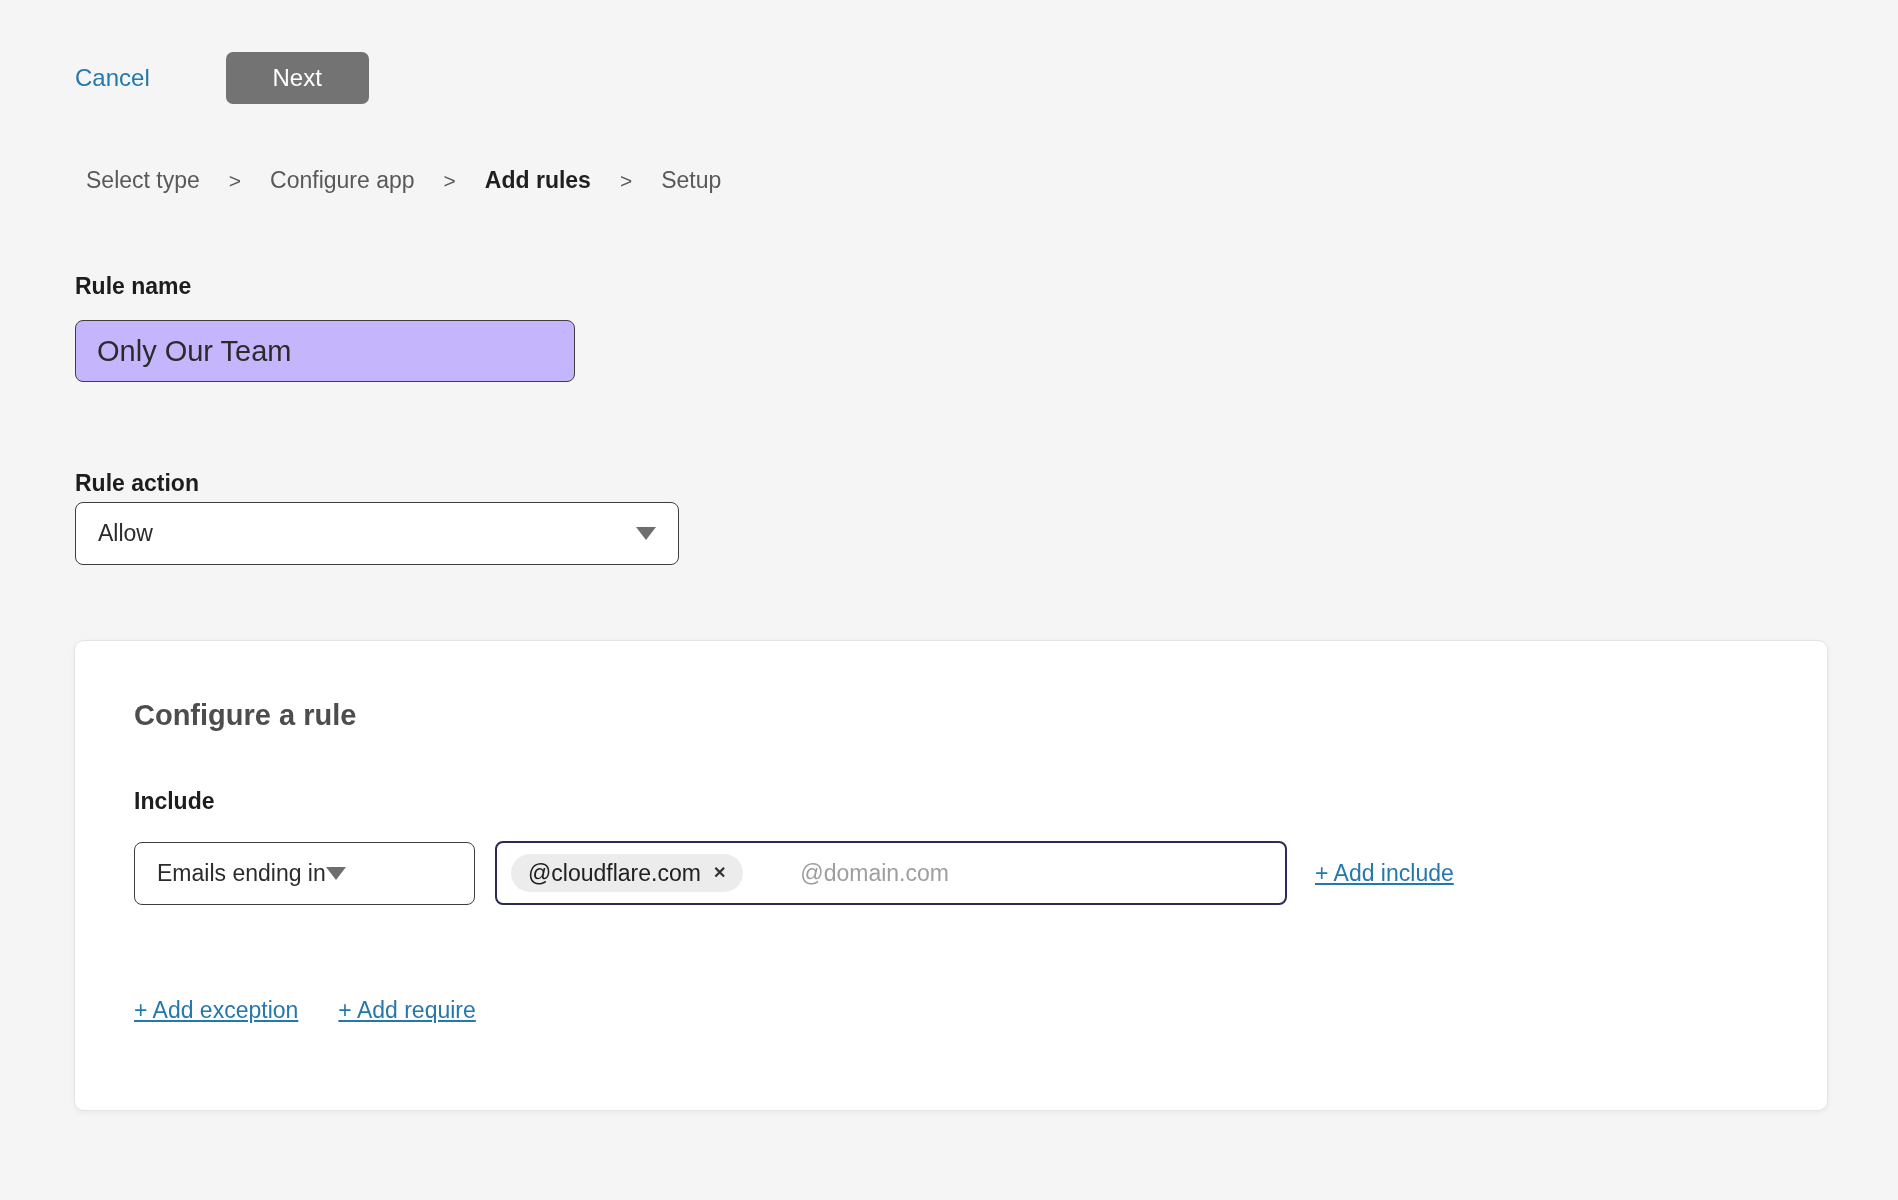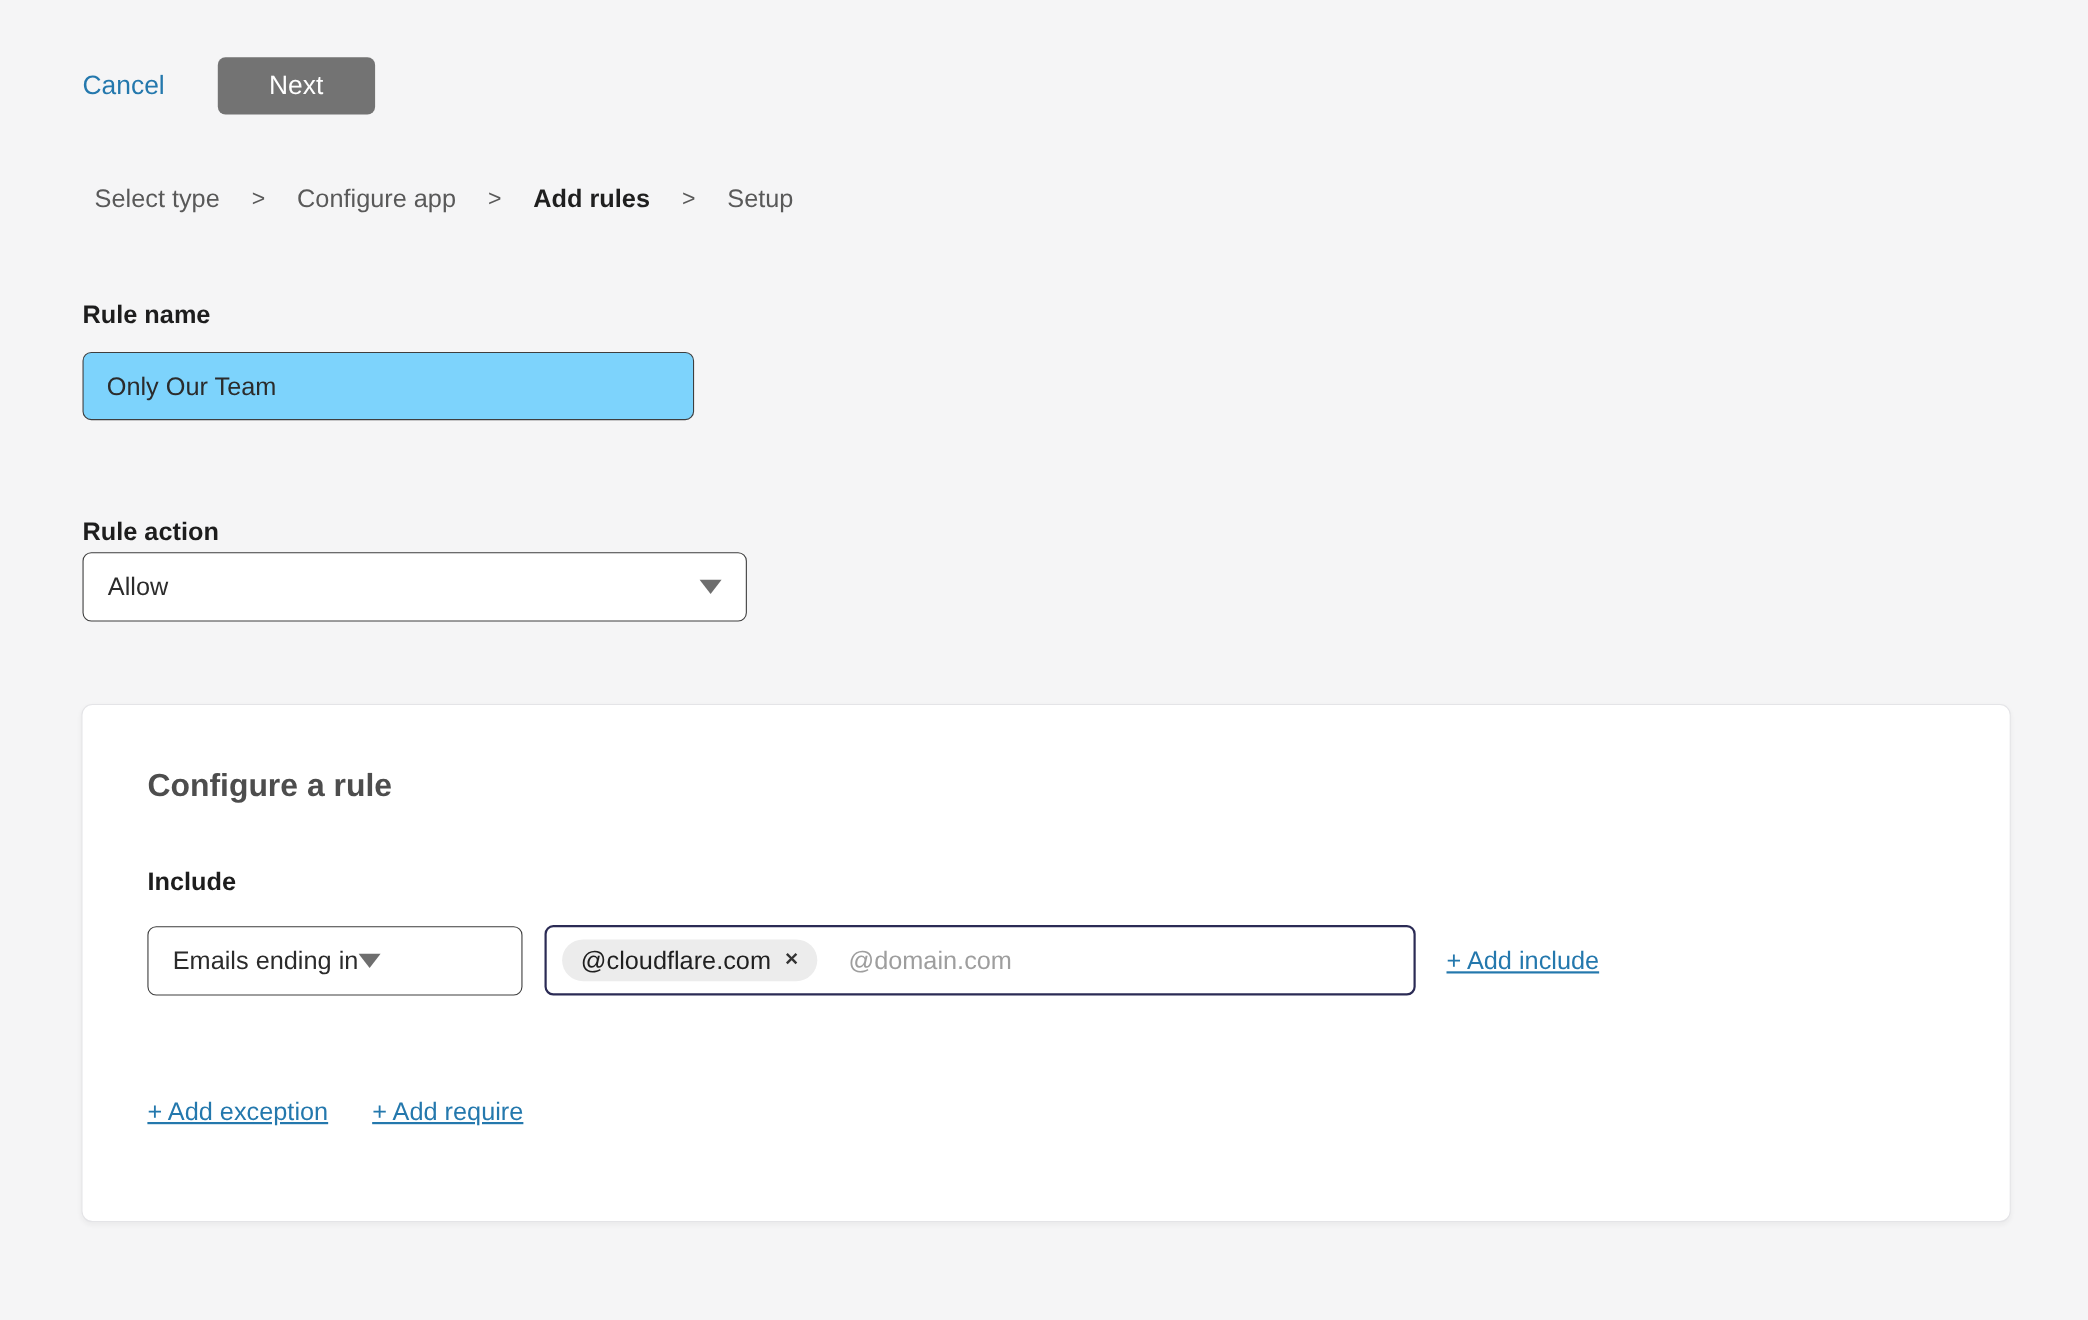--- a/index.html
+++ b/index.html
@@ -13,21 +13,21 @@
 
   
   .header {
     display:flex; justify-content:space-between; align-items:flex-start;
     padding:52px 70px 0 75px;
   }
   .page-title {
     font-size:46px; font-weight:300; color:#202020; letter-spacing:-0.3px;
     line-height:1.15;
   }
-  .header-actions { display:flex; align-items:center; gap:48px; height:52px; }
+  .header-actions { display:flex; align-items:center; gap:76px; height:52px; }
   .cancel-link {
     font-size:24px; color:#2478ad; text-decoration:none; cursor:pointer;
     background:none; border:none; font-family:inherit;
   }
   .next-button {
     width:143px; height:52px; background:#737373; color:#ffffff;
     font-size:24px; border:none; border-radius:7px; cursor:pointer;
     font-family:inherit; display:flex; align-items:center; justify-content:center;
   }
 
@@ -37,23 +37,23 @@
     margin:63px 0 0 86px; font-size:23px; color:#595959;
   }
   .crumb { cursor:pointer; }
   .crumb.current { font-weight:bold; color:#1f1f1f; cursor:default; }
   .crumb-sep { color:#595959; font-size:21px; }
 
   
   .field-label { font-size:23px; font-weight:bold; color:#1d1d1d; margin-left:75px; }
   .rule-name-label { margin-top:79px; }
   .text-input {
-    display:block; margin:20px 0 0 75px; width:556px; height:62px;
-    border:1.5px solid #3e3e3e; border-radius:8px; background:#7dd3fc;
-    font-size:23px; font-family:inherit; color:#2b2b2b; padding:0 21px;
+    display:block; margin:20px 0 0 75px; width:500px; height:62px;
+    border:1.5px solid #3e3e3e; border-radius:8px; background:#c4b5fd;
+    font-size:29px; font-family:inherit; color:#2b2b2b; padding:0 21px;
     outline:none;
   }
   .rule-action-label { margin-top:88px; }
   .select-box {
     margin:5px 0 0 75px; width:604px; height:63px;
     border:1.5px solid #3e3e3e; border-radius:8px; background:#ffffff;
     display:flex; align-items:center; justify-content:space-between;
     padding:0 22px; font-size:23px; color:#2b2b2b; cursor:pointer;
   }
   .caret-down {
@@ -85,21 +85,21 @@
   }
   .chip {
     display:inline-flex; align-items:center; gap:12px; flex:none;
     background:#ececec; border-radius:999px; height:38px; padding:0 17px;
     font-size:23px; color:#202020;
   }
   .chip-remove {
     font-size:16px; font-weight:bold; color:#333333; cursor:pointer; line-height:1;
   }
   .email-input {
-    flex:1; margin-left:28px; border:none; outline:none; background:transparent;
+    flex:1; margin-left:57px; border:none; outline:none; background:transparent;
     font-size:23px; font-family:inherit; color:#000000; min-width:50px;
   }
   .email-input::placeholder { color:#9e9e9e; }
   .add-link {
     font-size:23px; color:#2478ad; text-decoration:underline; cursor:pointer;
   }
   .add-include-link { margin-left:28px; }
   .footer-links { display:flex; gap:40px; margin-top:92px; }
 </style>
 </head>

